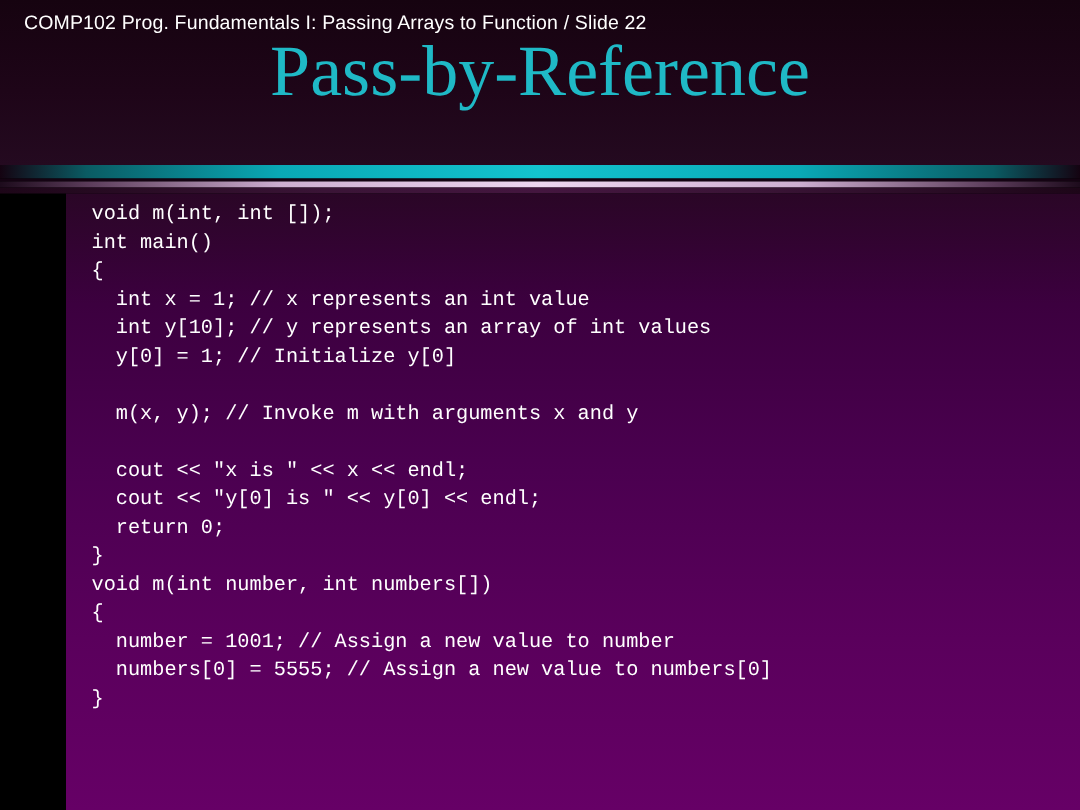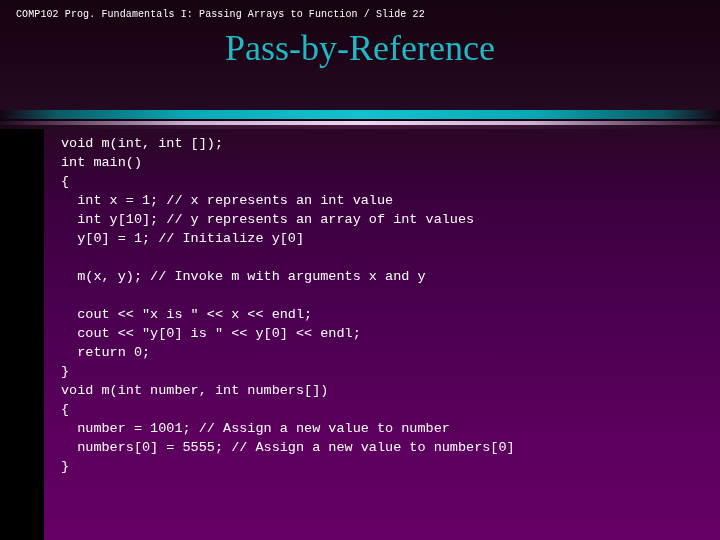--- a/index.html
+++ b/index.html
@@ -20,35 +20,35 @@
     position: absolute;
     left: 0; top: 0;
     width: 720px;
     height: 110px;
     background: linear-gradient(180deg, #160310 0%, #1e0518 55%, #240a20 100%);
   }
   #breadcrumb {
     position: absolute;
     left: 16px;
     top: 8px;
-    font-family: Liberation Mono, monospace;
-    font-size: 10px;
+    font-family: Liberation Sans, sans-serif;
+    font-size: 13px;
     line-height: 14px;
     color: #ffffff;
     white-space: nowrap;
     letter-spacing: 0.1px;
   }
   #slide-title {
     position: absolute;
     left: 0;
     top: 24px;
     width: 720px;
     text-align: center;
     font-family: "Liberation Serif", "DejaVu Serif", serif;
-    font-size: 36px;
+    font-size: 48px;
     line-height: 48px;
     color: #1fb9c6;
     white-space: nowrap;
   }
 
   
   #band-teal {
     position: absolute;
     left: 0;
     top: 110px;

